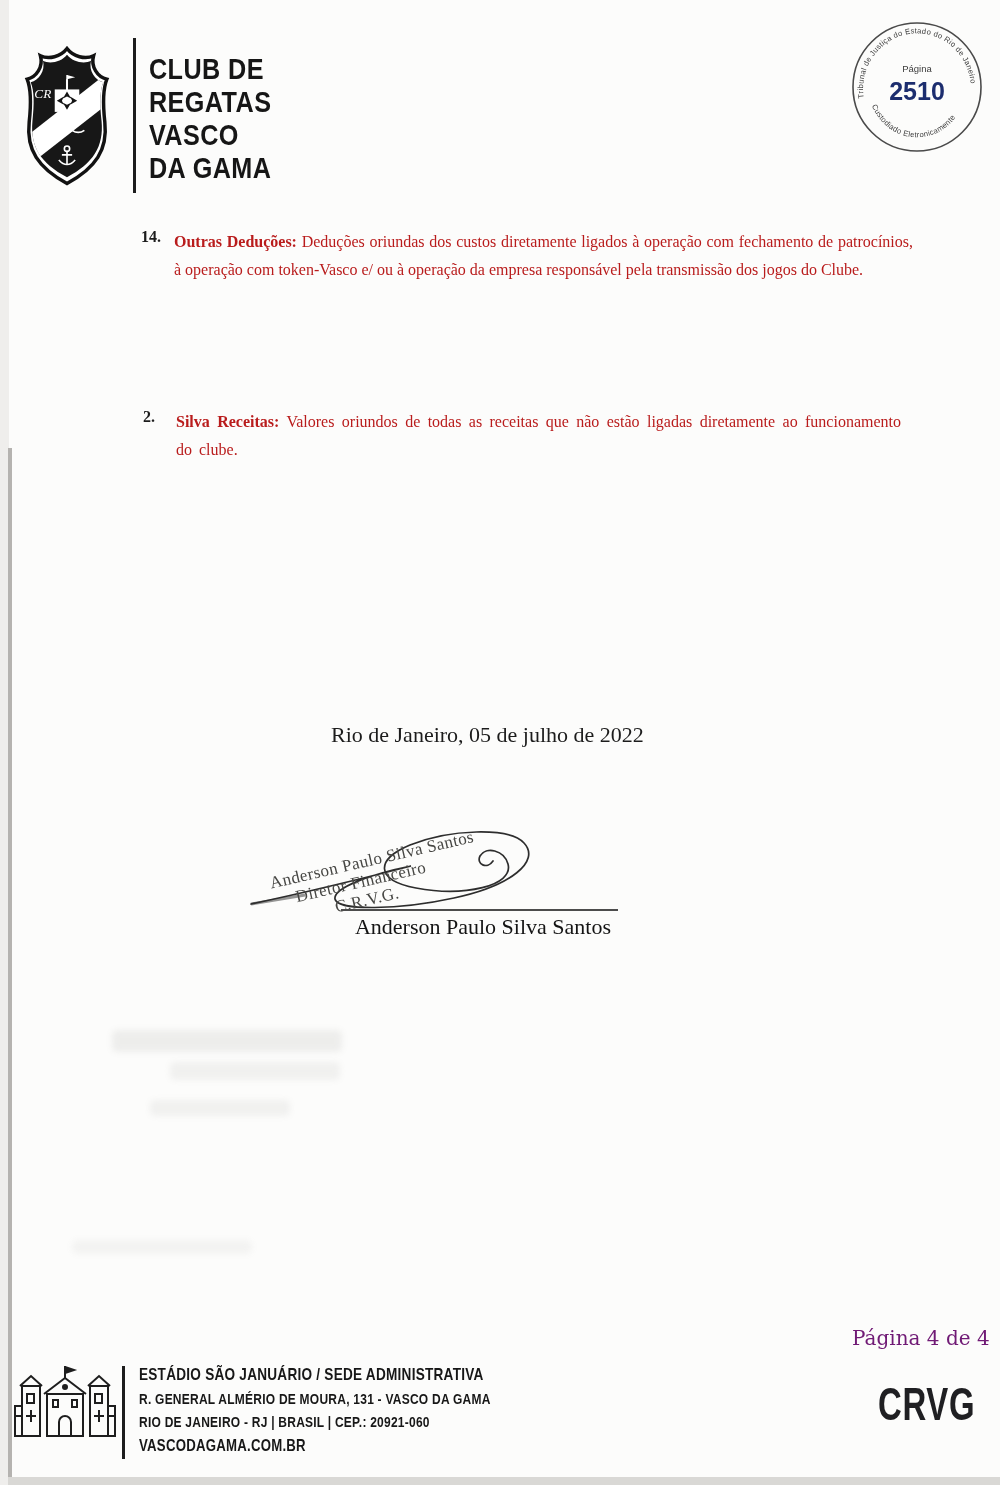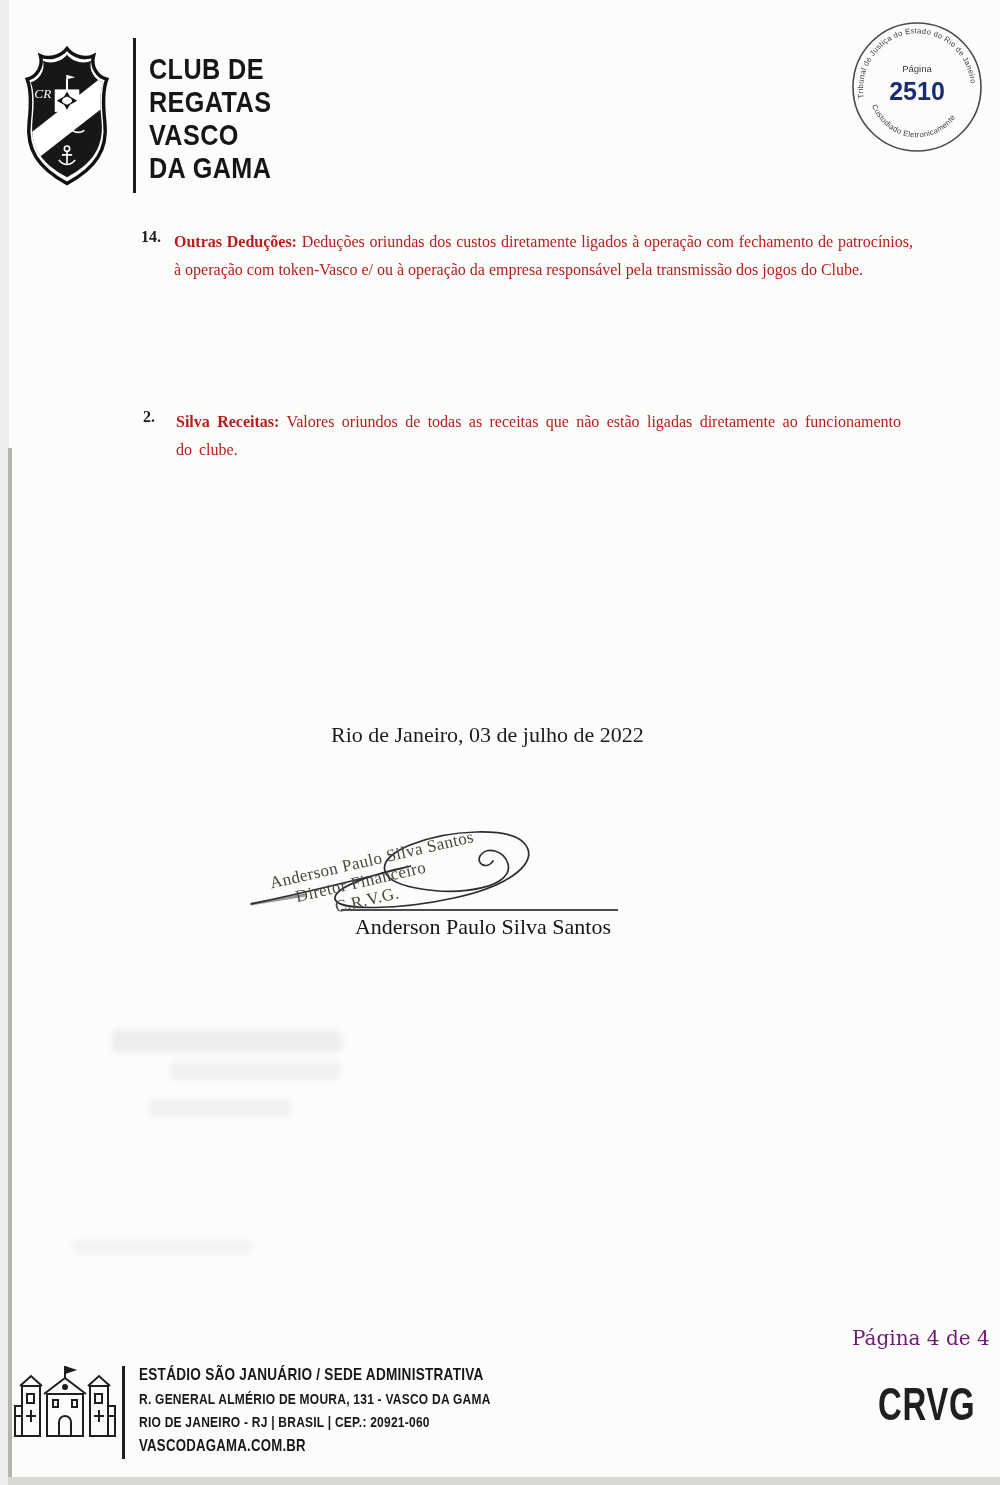--- a/index.html
+++ b/index.html
@@ -164,21 +164,21 @@
     <span class="num">14.</span>
     <div class="para"><span class="bold">Outras Deduções:</span> <span>Deduções oriundas dos custos diretamente ligados à operação com fechamento de patrocínios, à operação com token-Vasco e/ ou à operação da empresa responsável pela transmissão dos jogos do Clube.</span></div>
   </div>
 
 
   <div class="num-item" id="item15">
     <span class="num">2.</span>
     <div class="para"><span class="bold">Silva Receitas:</span> <span>Valores oriundos de todas as receitas que não estão ligadas diretamente ao funcionamento do clube.</span></div>
   </div>
 
-  <div id="dateline">Rio de Janeiro, 03 de julho de 2022</div>
+  <div id="dateline">Rio de Janeiro, 05 de julho de 2022</div>
 
   <div class="sig-scribble">
     <svg width="430" height="130" viewBox="0 0 430 130">
       <path d="M6,106 C44,98 104,84 166,68
                C126,76 88,90 90,101
                C92,113 154,112 209,100
                C266,88 296,63 279,45
                C264,29 205,31 165,47
                C131,61 129,82 171,90
                C219,99 269,88 263,66

